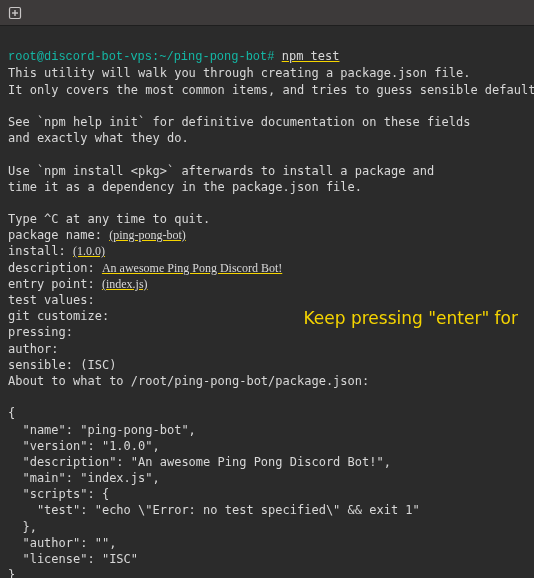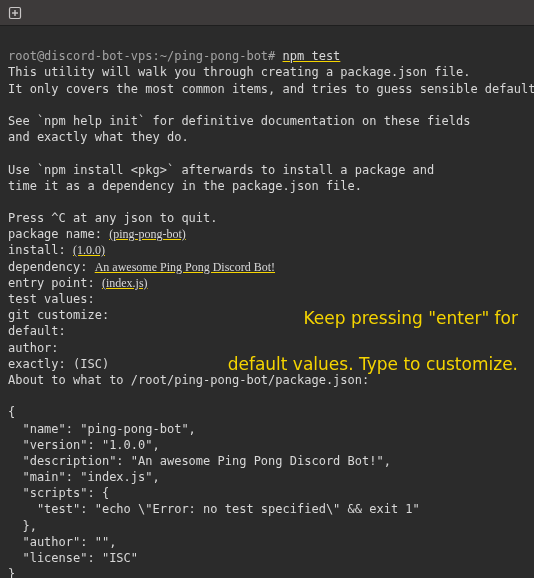--- a/index.html
+++ b/index.html
@@ -21,21 +21,21 @@
     padding: 0 8px;
     border-bottom: 1px solid #1e1e1e;
   }
   .titlebar svg { display: block; }
   .terminal {
     padding: 6px 8px 8px 8px;
     background: #2b2b2b;
     white-space: pre;
     position: relative;
   }
-  .prompt { color: #a3a3a3; }
+  .prompt { color: #14b8a6; font-family: Liberation Mono, monospace; }
   .cmd { text-decoration: underline; text-decoration-color: #f5d400; }
   .under-ylw { text-decoration: underline; text-decoration-color: #f5d400; font-family: Liberation Serif, serif; }
   .annotation {
     position: absolute;
     color: #f5d400;
     font-family: "DejaVu Sans", Arial, sans-serif;
     font-size: 17px;
     line-height: 1.35;
     text-align: right;
     right: 16px;
@@ -60,44 +60,43 @@
 <span class="prompt">root@discord-bot-vps:~/ping-pong-bot#</span> <span class="cmd">npm test</span>
 <span>This utility will walk you through creating a package.json file.</span>
 <span>It only covers the most common items, and tries to guess sensible defaults.</span>
 
 <span>See `npm help init` for definitive documentation on these fields</span>
 <span>and exactly what they do.</span>
 
 <span>Use `npm install &lt;pkg&gt;` afterwards to install a package and</span>
 <span>time it as a dependency in the package.json file.</span>
 
-<span>Press ^C at any json to quit.</span>
+<span>Type ^C at any time to quit.</span>
 <span>package name: </span><span class="under-ylw">(ping-pong-bot)</span>
 <span>install: </span><span class="under-ylw">(1.0.0)</span>
-<span>dependency: </span><span class="under-ylw">An awesome Ping Pong Discord Bot!</span>
+<span>description: </span><span class="under-ylw">An awesome Ping Pong Discord Bot!</span>
 <span>entry point: </span><span class="under-ylw">(index.js)</span>
 <span>test values:</span>
 <span>git customize:</span>
-<span>default:</span>
+<span>pressing:</span>
 <span>author:</span>
-<span>exactly: (ISC)</span>
+<span>sensible: (ISC)</span>
 <span>About to what to /root/ping-pong-bot/package.json:</span>
 
 <span>{</span>
 <span>  "name": "ping-pong-bot",</span>
 <span>  "version": "1.0.0",</span>
 <span>  "description": "An awesome Ping Pong Discord Bot!",</span>
 <span>  "main": "index.js",</span>
 <span>  "scripts": {</span>
 <span>    "test": "echo \"Error: no test specified\" &amp;&amp; exit 1"</span>
 <span>  },</span>
 <span>  "author": "",</span>
 <span>  "license": "ISC"</span>
 <span>}</span>
 
 
 
 
 <div class="annotation">
 <span>Keep pressing "enter" for</span><br>
-<span>default values. Type to customize.</span>
 </div>
 </div>
 
 </body></html>

